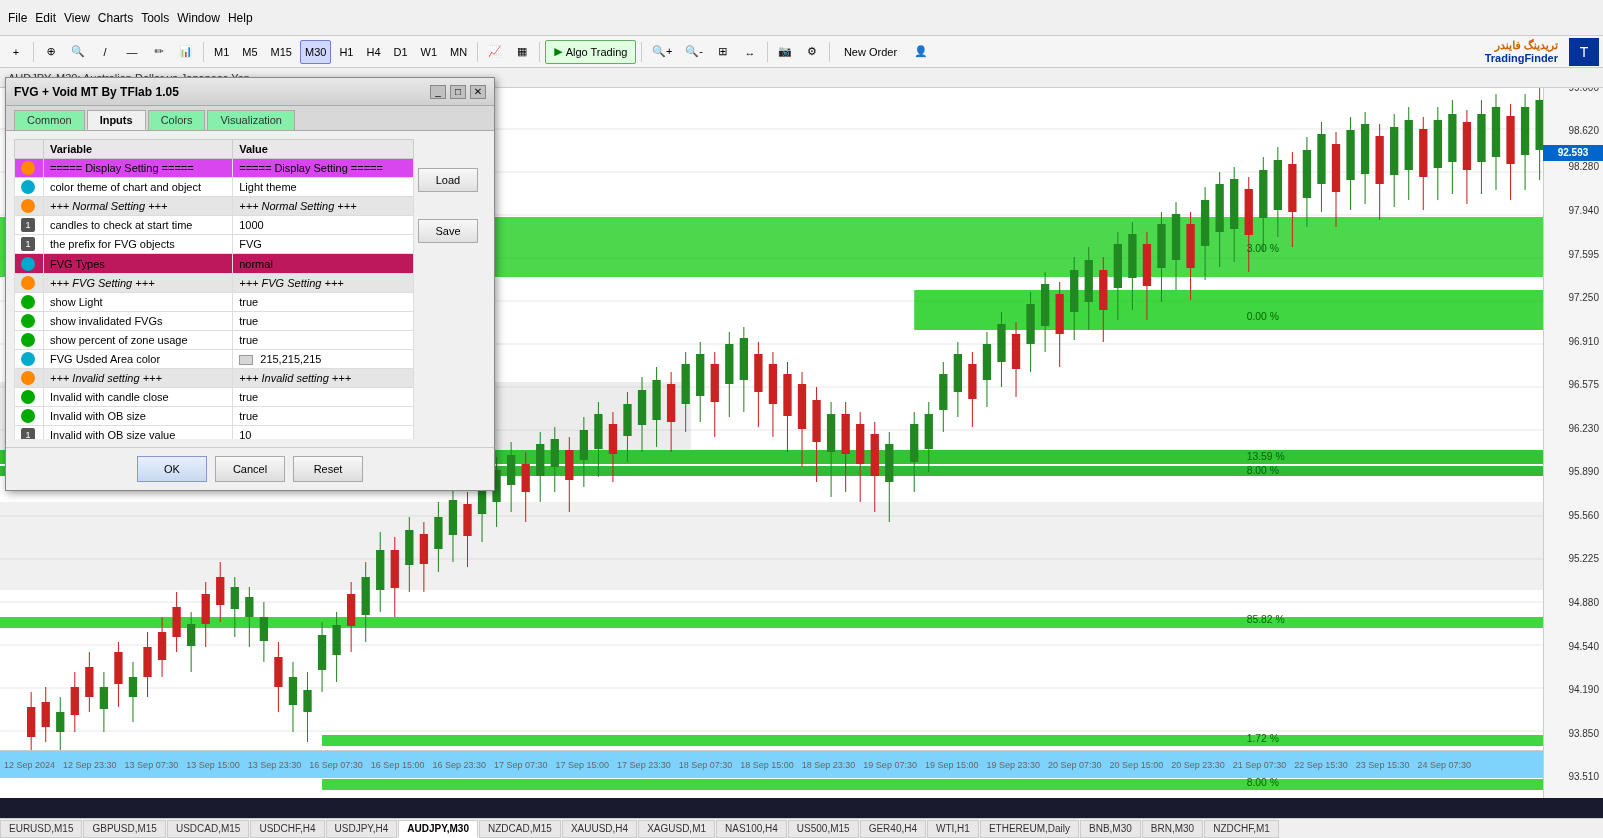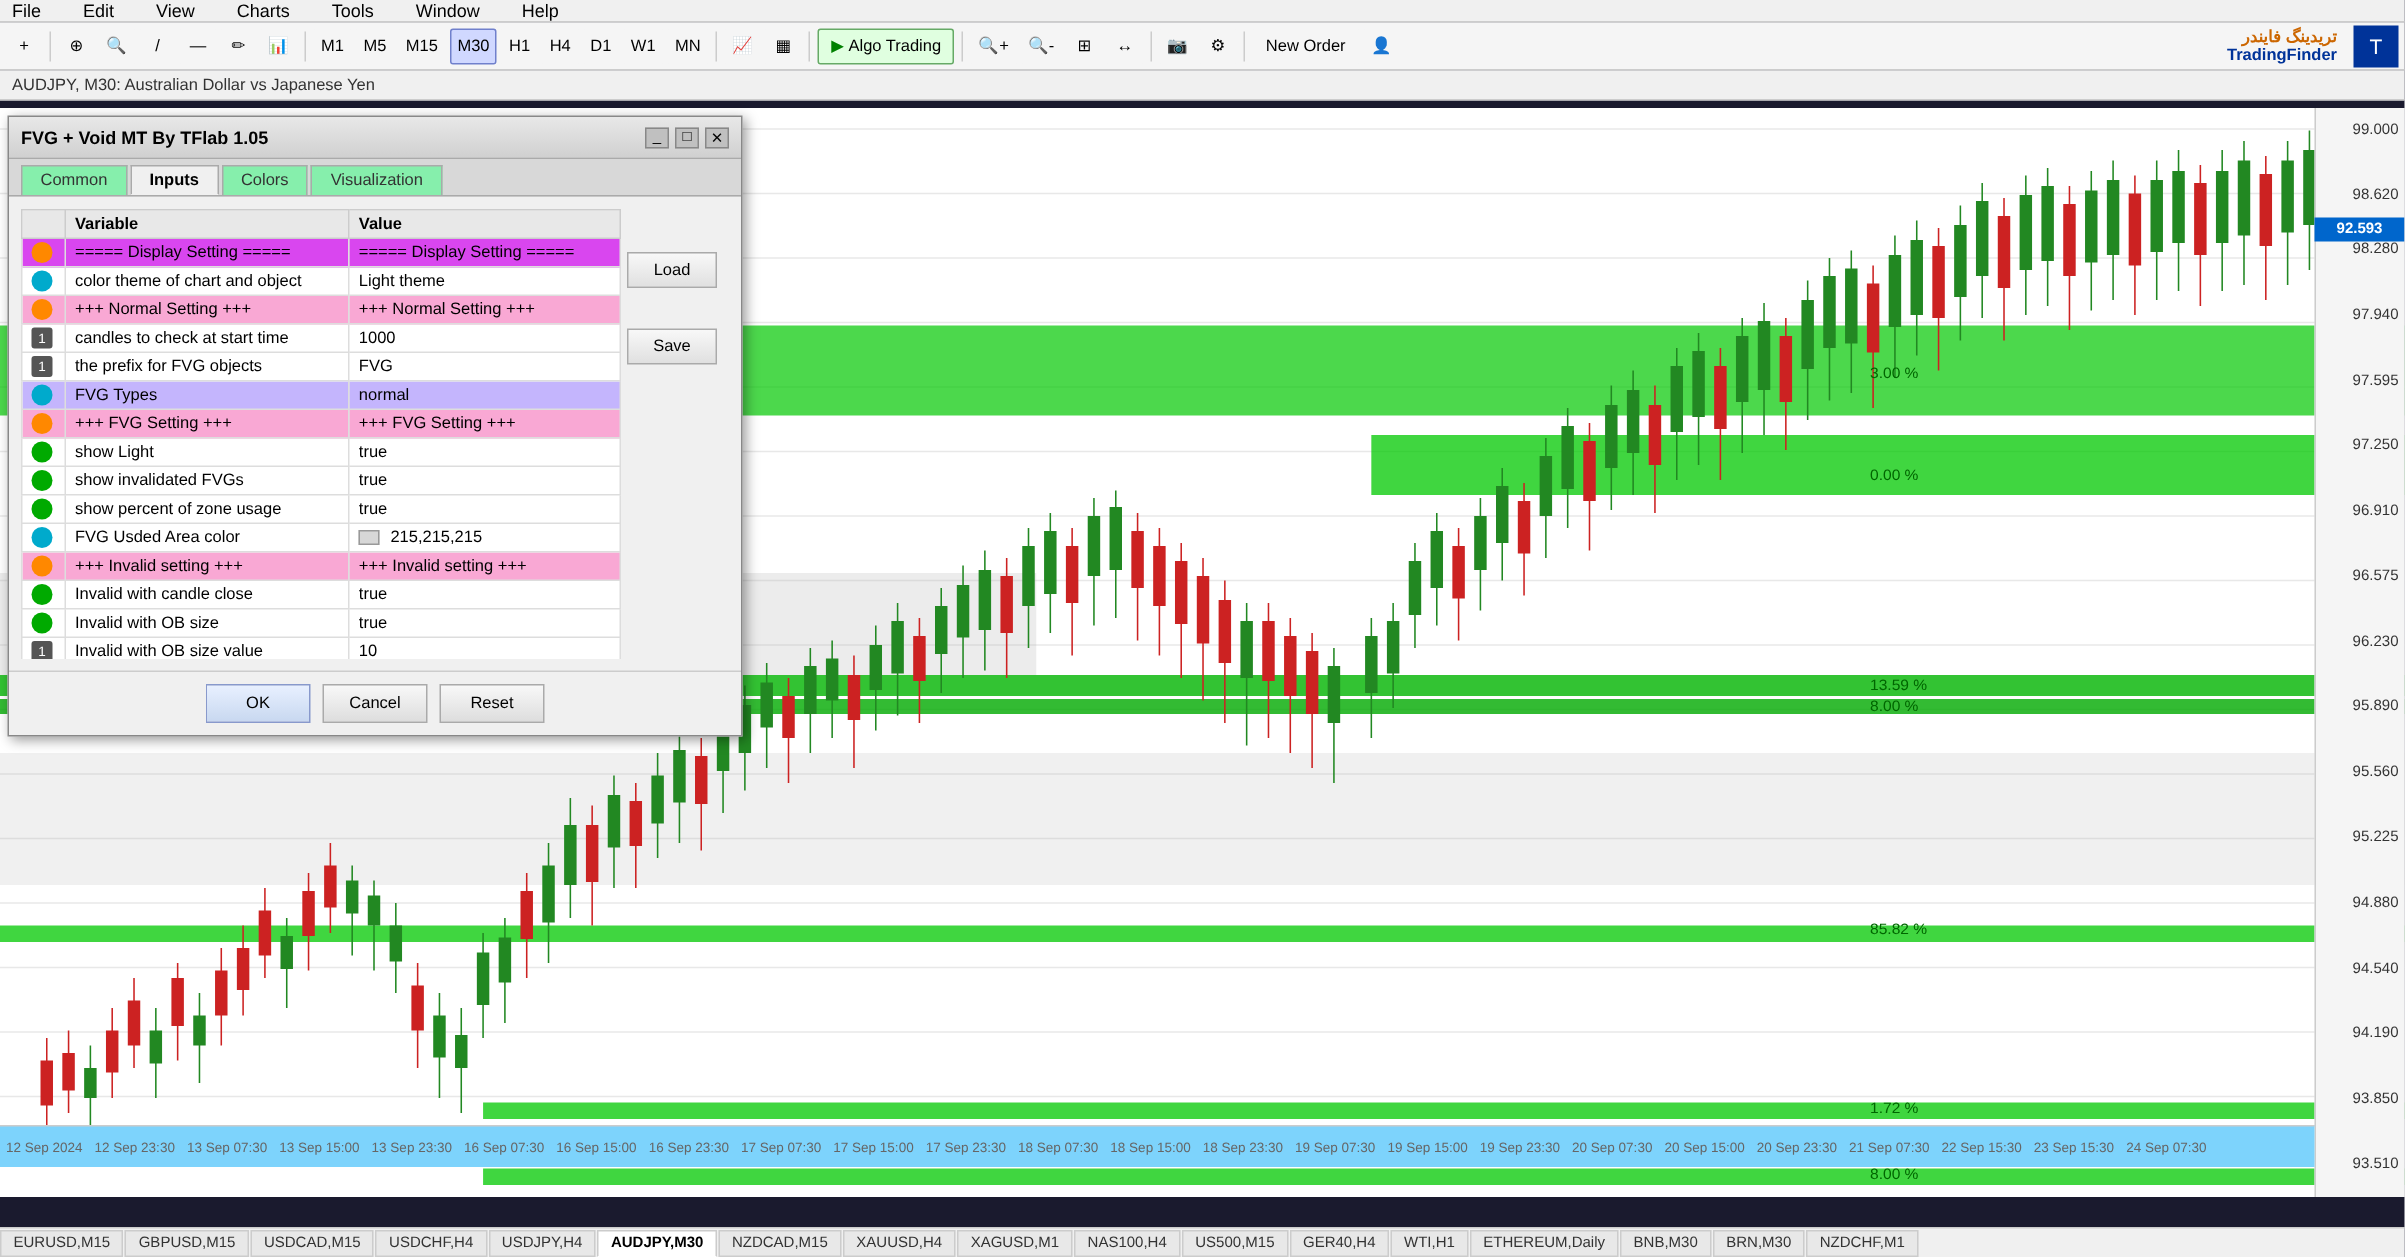--- a/index.html
+++ b/index.html
@@ -8,27 +8,27 @@
       height: 838px;
       overflow: hidden;
       font-family: 'Segoe UI', Arial, sans-serif;
       font-size: 12px;
       background: #1a1a2e;
       position: relative;
     }
 
     
     #menu-bar {
-      height: 15px;
+      height: 36px;
       background: #f0f0f0;
       display: flex;
       align-items: center;
       border-bottom: 1px solid #ccc;
       padding: 0 4px;
-      gap: 20px;
+      gap: 0;
       position: relative;
       z-index: 100;
     }
     .menu-item {
       font-size: 12px;
       color: #000;
       cursor: pointer;
       padding: 0 4px;
     }
 
@@ -281,28 +281,29 @@
       text-align: left;
       font-weight: bold;
     }
     #settings-table td {
       border: 1px solid #ddd;
       padding: 2px 6px;
       font-size: 11px;
       height: 18px;
     }
     .row-selected {
-      background: #c4b5fd;
+      background: #be185d;
     }
     .row-header {
       background: #d946ef;
       padding-left: 24px;
     }
     .row-subsection {
-      background: #f9a8d4;
+      background: #e5e5e5;
+      font-style: italic;
     }
     .icon-cell {
       width: 18px;
       text-align: center;
     }
     .color-swatch {
       display: inline-block;
       width: 14px;
       height: 10px;
       border: 1px solid #999;

